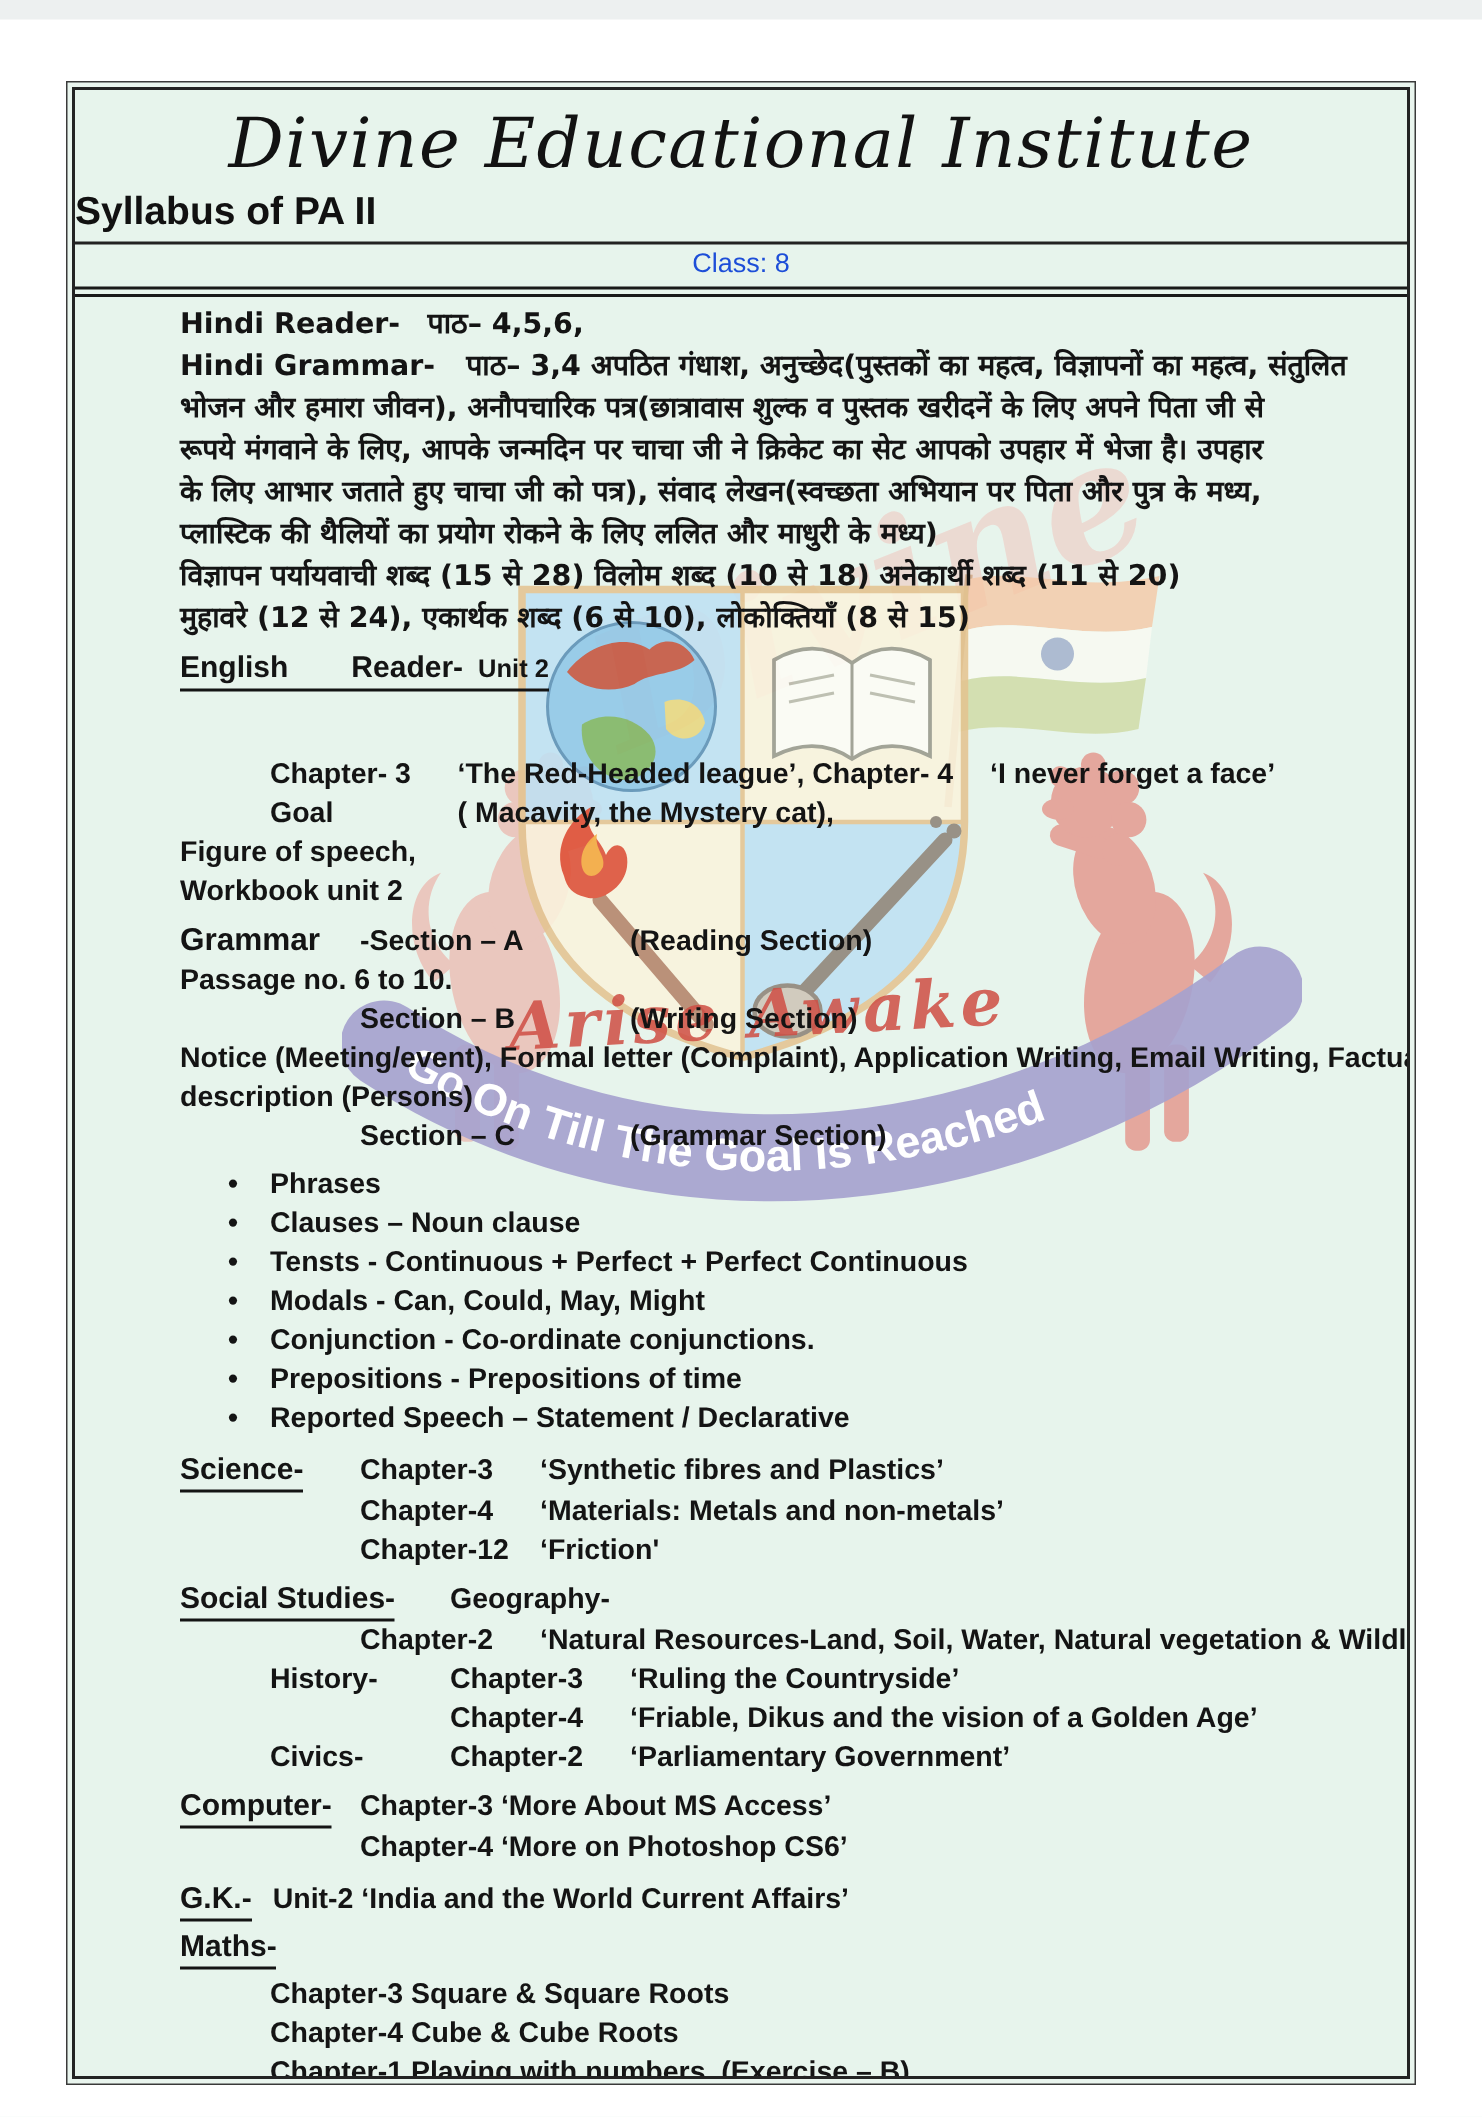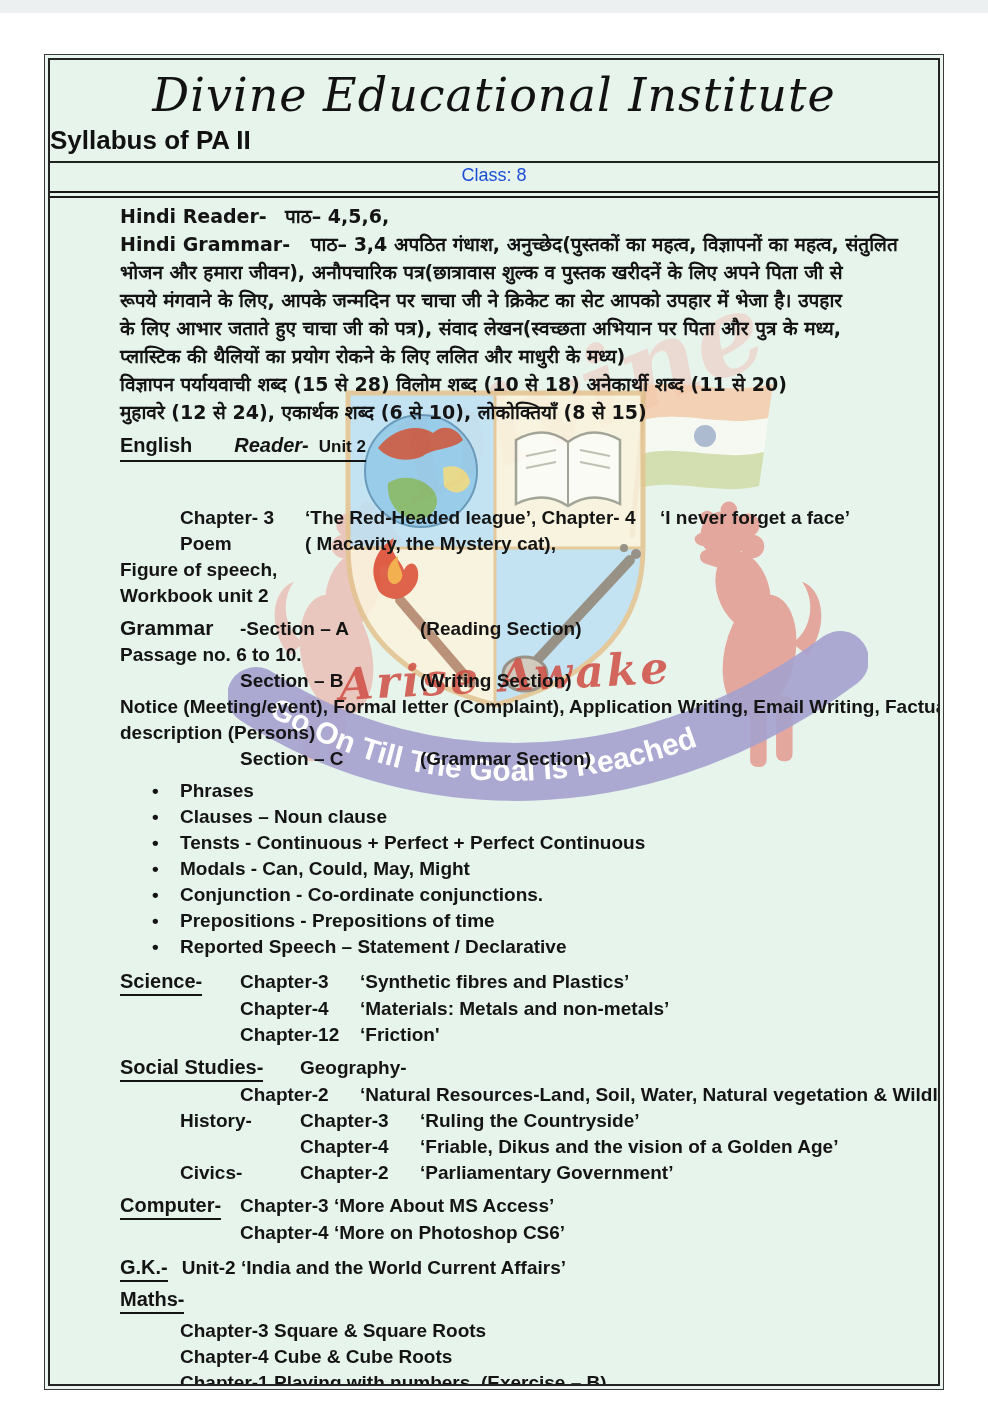--- a/index.html
+++ b/index.html
@@ -35,21 +35,21 @@
   .en { font-size:19px; line-height:26px; font-weight:bold; white-space:nowrap; }
   .hi { font-size:19px; line-height:28px; font-weight:700; font-family:"DejaVu Sans", sans-serif; white-space:nowrap; }
   .lbl { display:inline-block; }
   .w120 { width:120px; } .w125 { width:125px; } .w155 { width:165px; }
   .w180 { width:180px; } .w355 { width:355px;margin-top:43px; }
   .ind1 { padding-left:60px; } .ind2 { padding-left:120px; } .ind3 { padding-left:180px; }
   .uline { border-bottom:2.5px solid #141414; display:inline-block; padding-bottom:0px; }
   .head20 { font-size:20px; font-weight:bold; }
   .head21 { font-size:21px; font-weight:bold; }
   .unit-sm { font-size:17px; margin-left:10px; }
-  .gap40 { margin-left:42px;font-style:italic; }
+  .gap40 { margin-left:42px; }
   .mt4{margin-top:4px;} .mt6{margin-top:6px;} .mt8{margin-top:8px;}
   .bullet-row { position:relative; padding-left:60px; }
   .bullet-row::before { content:"•"; position:absolute; left:32px; top:0; font-size:19px; }
 
   
   .wm { position:absolute; z-index:0; }
   .divine-script {
     left:330px; top:240px; width:560px;
     font-family:"DejaVu Serif", serif; font-style:italic; font-weight:bold;
     font-size:108px; color:#f0c5be; opacity:.55;
@@ -176,21 +176,21 @@
         <div class="hi">विज्ञापन पर्यायवाची शब्द (15 से 28) विलोम शब्द (10 से 18) अनेकार्थी शब्द (11 से 20)</div>
         <div class="hi">मुहावरे (12 से 24), एकार्थक शब्द (6 से 10), लोकोक्तियाँ (8 से 15)</div>
 
         <div class="en mt6">
           <span class="uline head20"><span>English</span><span class="gap40">Reader-</span><span class="unit-sm">Unit 2</span></span>
         </div>
         <div class="en ind1">
           <span class="lbl w125">Chapter- 3</span><span class="lbl w355">‘The Red-Headed league’, Chapter- 4</span><span>‘I never forget a face’</span>
         </div>
         <div class="en ind1">
-          <span class="lbl w125">Poem</span><span>( Macavity, the Mystery cat),</span>
+          <span class="lbl w125">Goal</span><span>( Macavity, the Mystery cat),</span>
         </div>
         <div class="en">Figure of speech,</div>
         <div class="en">Workbook unit 2</div>
 
         <div class="en mt6">
           <span class="lbl w120 head21">Grammar</span><span class="lbl w180">-Section – A</span><span>(Reading Section)</span>
         </div>
         <div class="en">Passage no. 6 to 10.</div>
         <div class="en ind2">
           <span class="lbl w180">Section – B</span><span>(Writing Section)</span>

